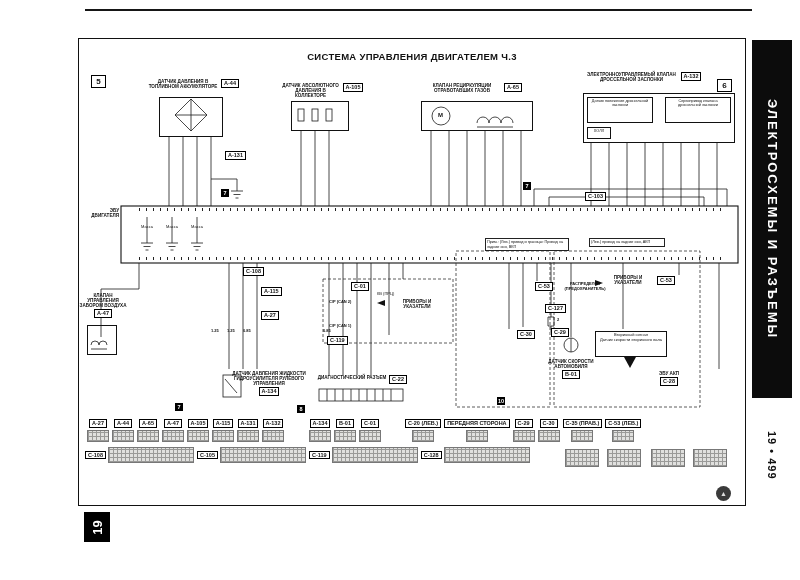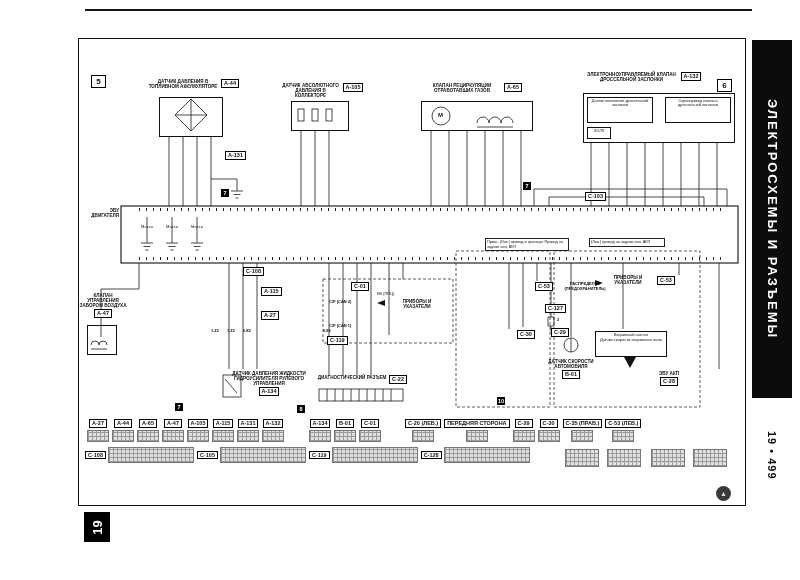--- a/index.html
+++ b/index.html
@@ -77,20 +77,21 @@
         <rect x="144" y="336" width="18" height="22"></rect>
           <path d="M146 340l12 14"></path>
       </g>
       <path d="M12 306a4 4 0 0 1 8 0a4 4 0 0 1 8 0M12 310h16M22 286v12"></path>
       <path d="M545 318h12l-6 11z" fill="#111" stroke="none"></path>
       <path d="M306 261l-8 3 8 3z" fill="#111" stroke="none"></path>
       <path d="M516 241l8 3-8 3z" fill="#111" stroke="none"></path>
     </g>
   </svg>
 
+  <div class="title">СИСТЕМА УПРАВЛЕНИЯ ДВИГАТЕЛЕМ Ч.3</div>
   <div class="gridref" style="left:12px;top:36px">5</div>
   <div class="gridref" style="left:638px;top:40px">6</div>
 
   <div class="head" style="left:62px;top:40px;width:104px">
     <span class="tinyname" style="width:72px">ДАТЧИК ДАВЛЕНИЯ В ТОПЛИВНОМ АККУМУЛЯТОРЕ</span>
     <span class="tag">A-44</span>
   </div>
   <div class="compbox" style="left:80px;top:58px;width:64px;height:40px"></div>
 
   <div class="head" style="left:198px;top:44px;width:90px">

